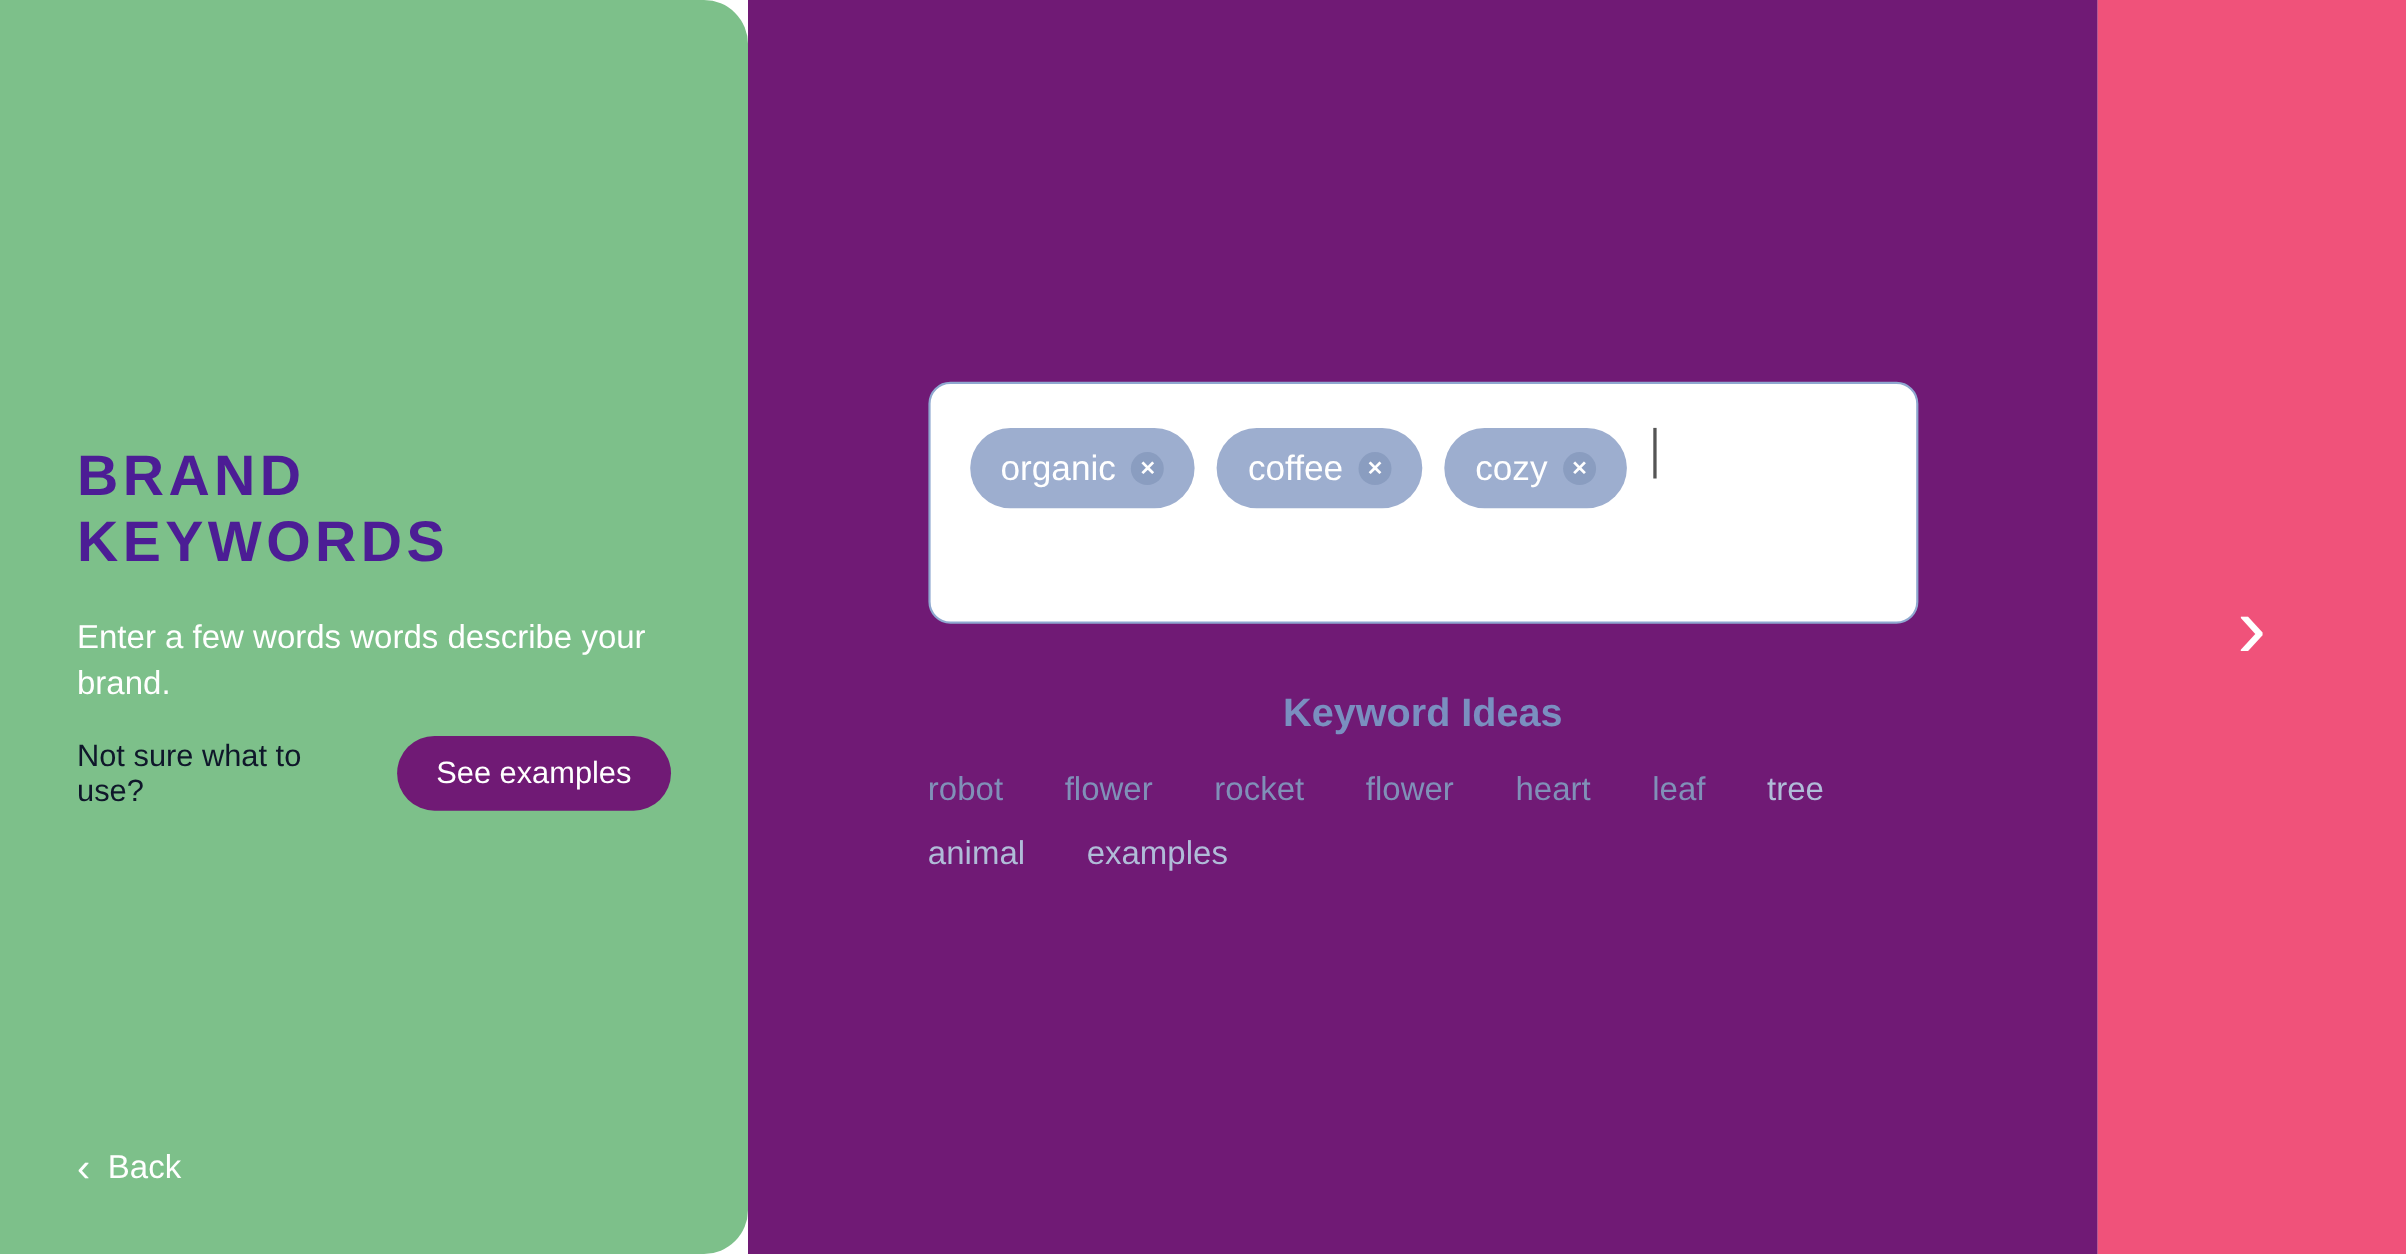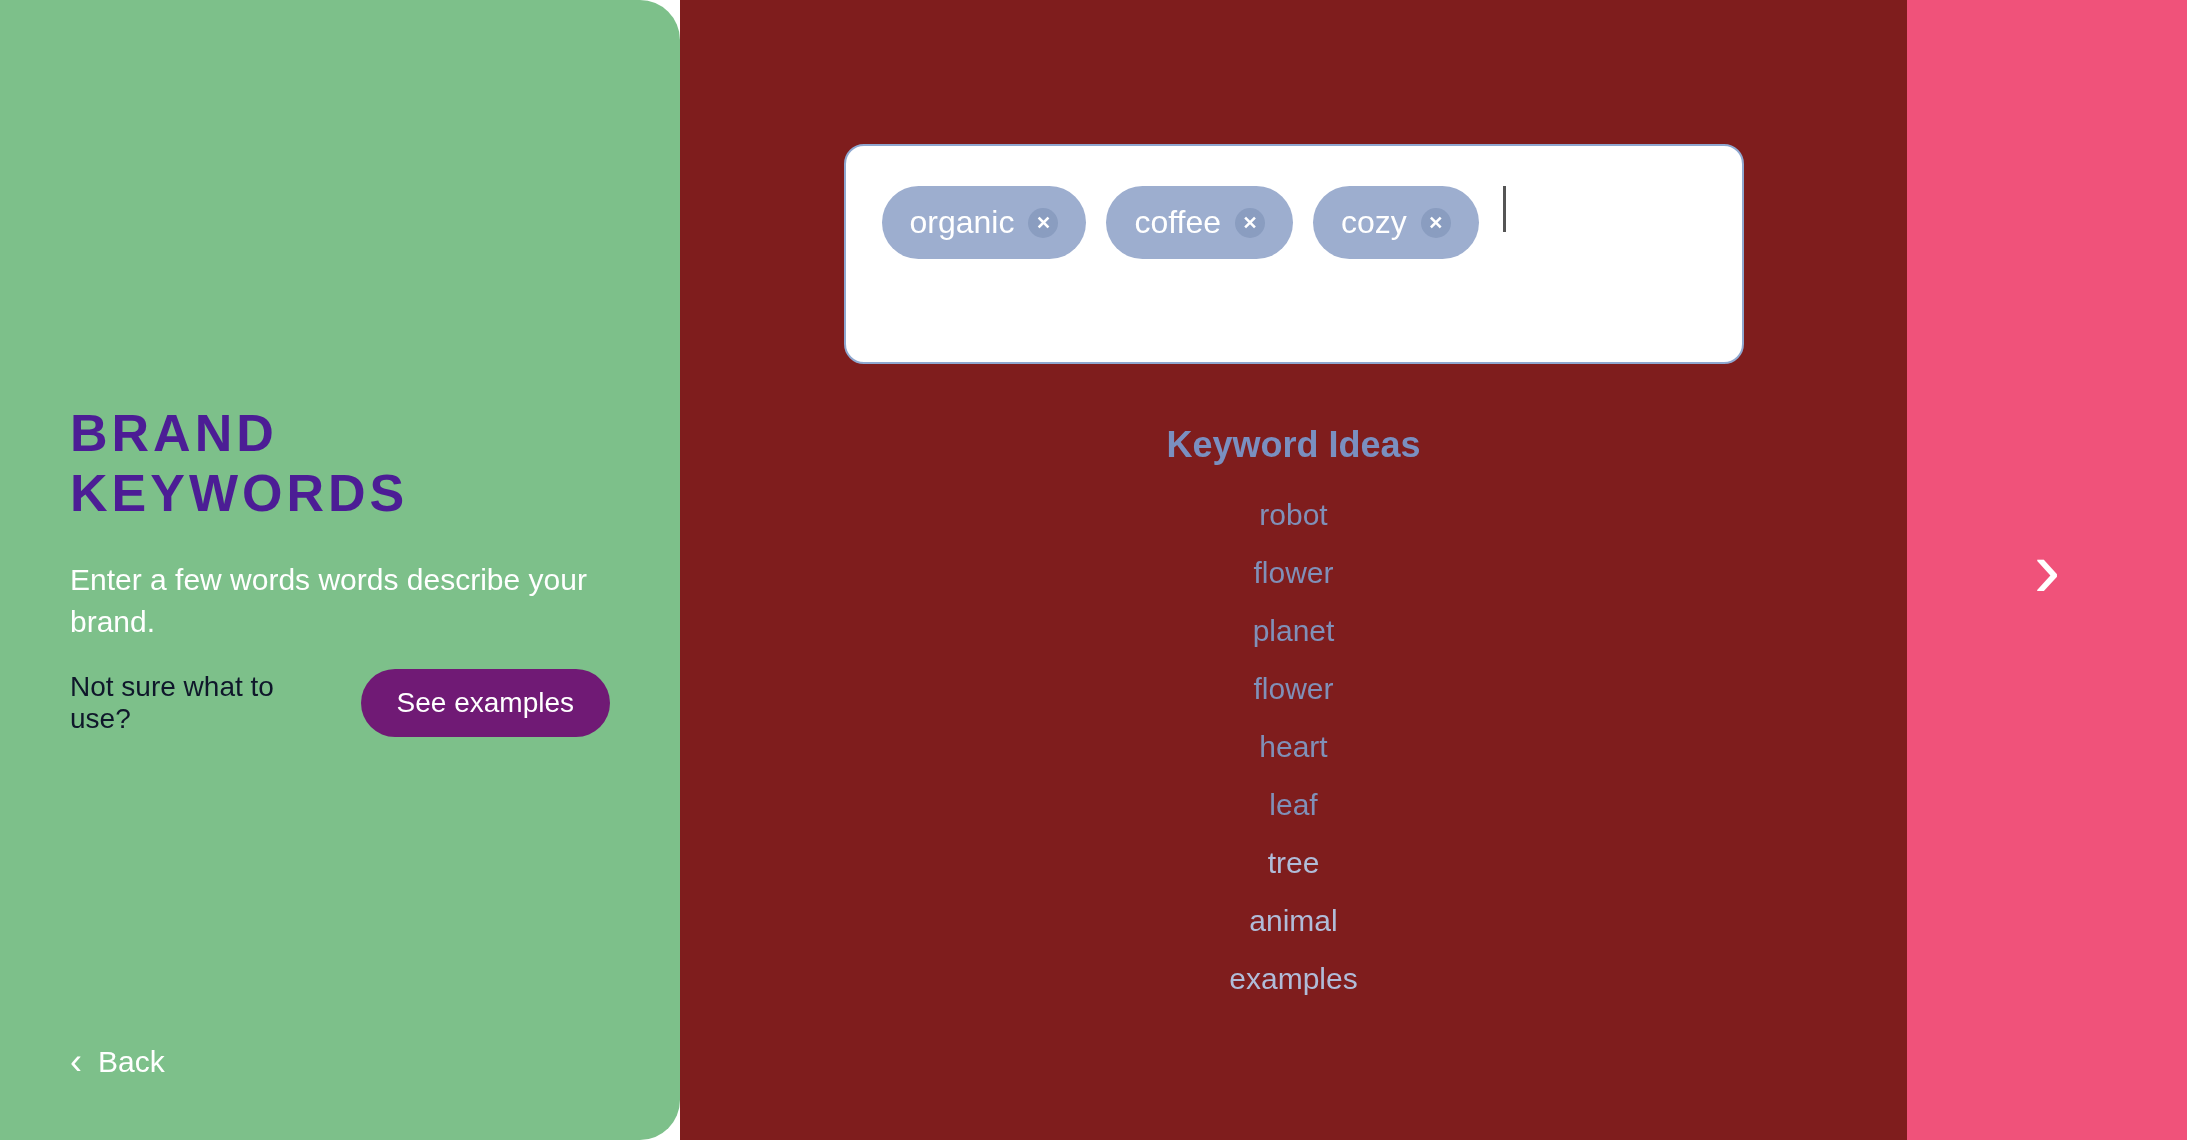--- a/index.html
+++ b/index.html
@@ -87,21 +87,21 @@
     .back-label {
       color: #ffffff;
       font-size: 30px;
       font-weight: 400;
     }
 
     
     .middle-panel {
       flex: 1;
       height: 100%;
-      background-color: #7f1d1d;
+      background-color: #701a75;
       display: flex;
       flex-direction: column;
       justify-content: center;
       align-items: center;
       padding: 60px 80px;
     }
 
     .keyword-input-area {
       width: 100%;
       max-width: 900px;
@@ -171,22 +171,21 @@
     .keyword-ideas-title {
       color: #7a8fc0;
       font-size: 36px;
       font-weight: 700;
       margin-bottom: 32px;
     }
 
     .keyword-ideas-row {
       display: flex;
       flex-wrap: wrap;
-      gap: 24px 40px;
-      flex-direction: column;
+      gap: 24px 56px;
     }
 
     .keyword-idea-item {
       color: #8090b8;
       font-size: 30px;
       font-weight: 500;
       cursor: pointer;
     }
 
     .keyword-idea-item.faded {
@@ -248,21 +247,21 @@
       </div>
       <span class="keyword-cursor"></span>
     </div>
 
   <div class="keyword-ideas-section">
     <h2 class="keyword-ideas-title">Keyword Ideas</h2>
     <div class="keyword-ideas-row">
 
     <span class="keyword-idea-item">robot</span>
         <span class="keyword-idea-item">flower</span>
-        <span class="keyword-idea-item">planet</span>
+        <span class="keyword-idea-item">rocket</span>
         <span class="keyword-idea-item">flower</span>
         <span class="keyword-idea-item">heart</span>
         <span class="keyword-idea-item">leaf</span>
         <span class="keyword-idea-item faded">tree</span>
         <span class="keyword-idea-item faded">animal</span>
         <span class="keyword-idea-item faded">examples</span>
       </div>
   </div>
 </div>
 

